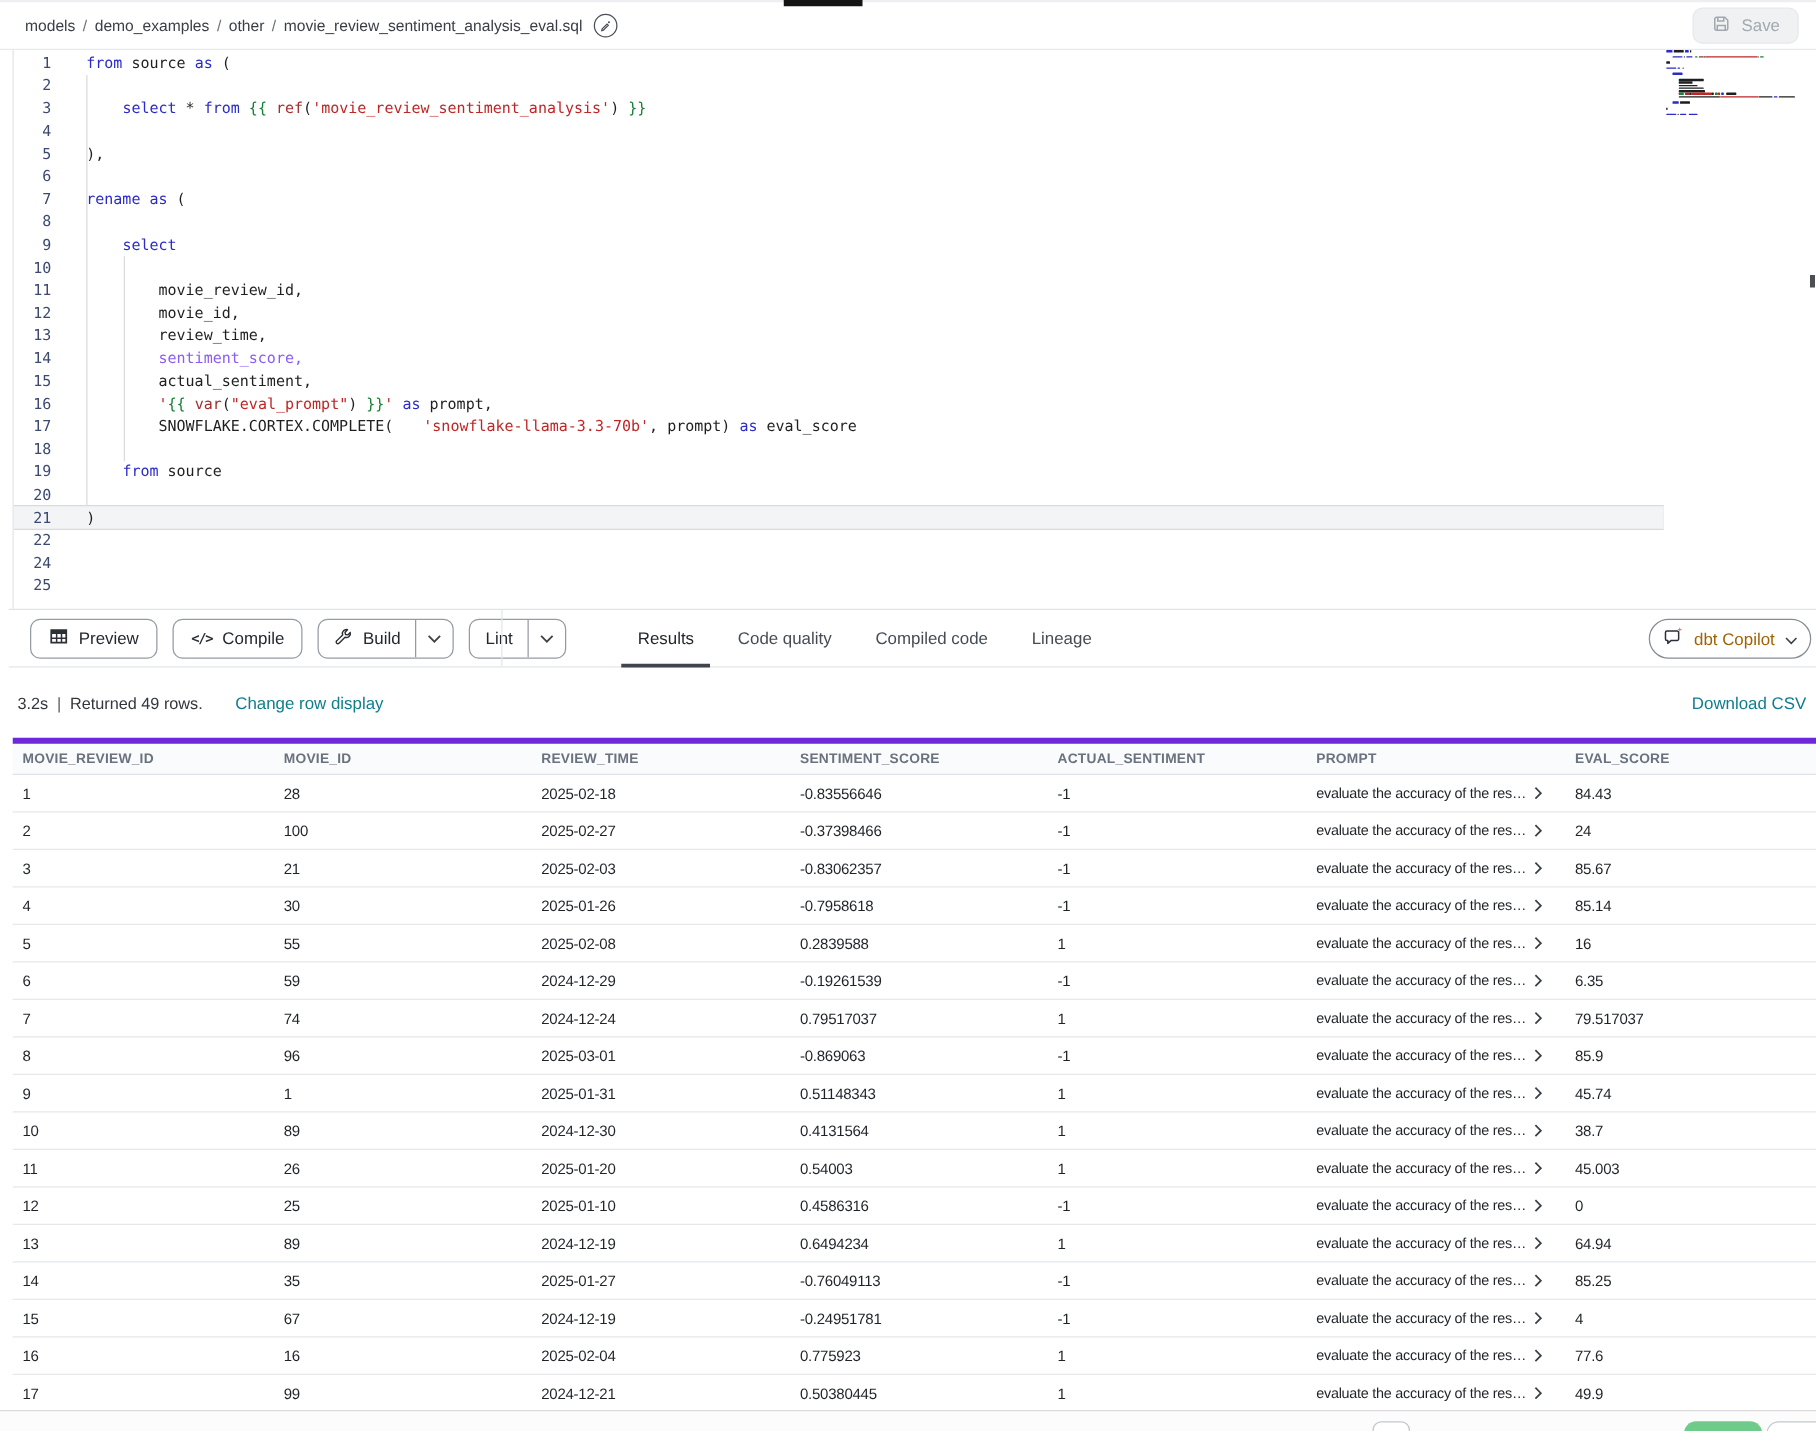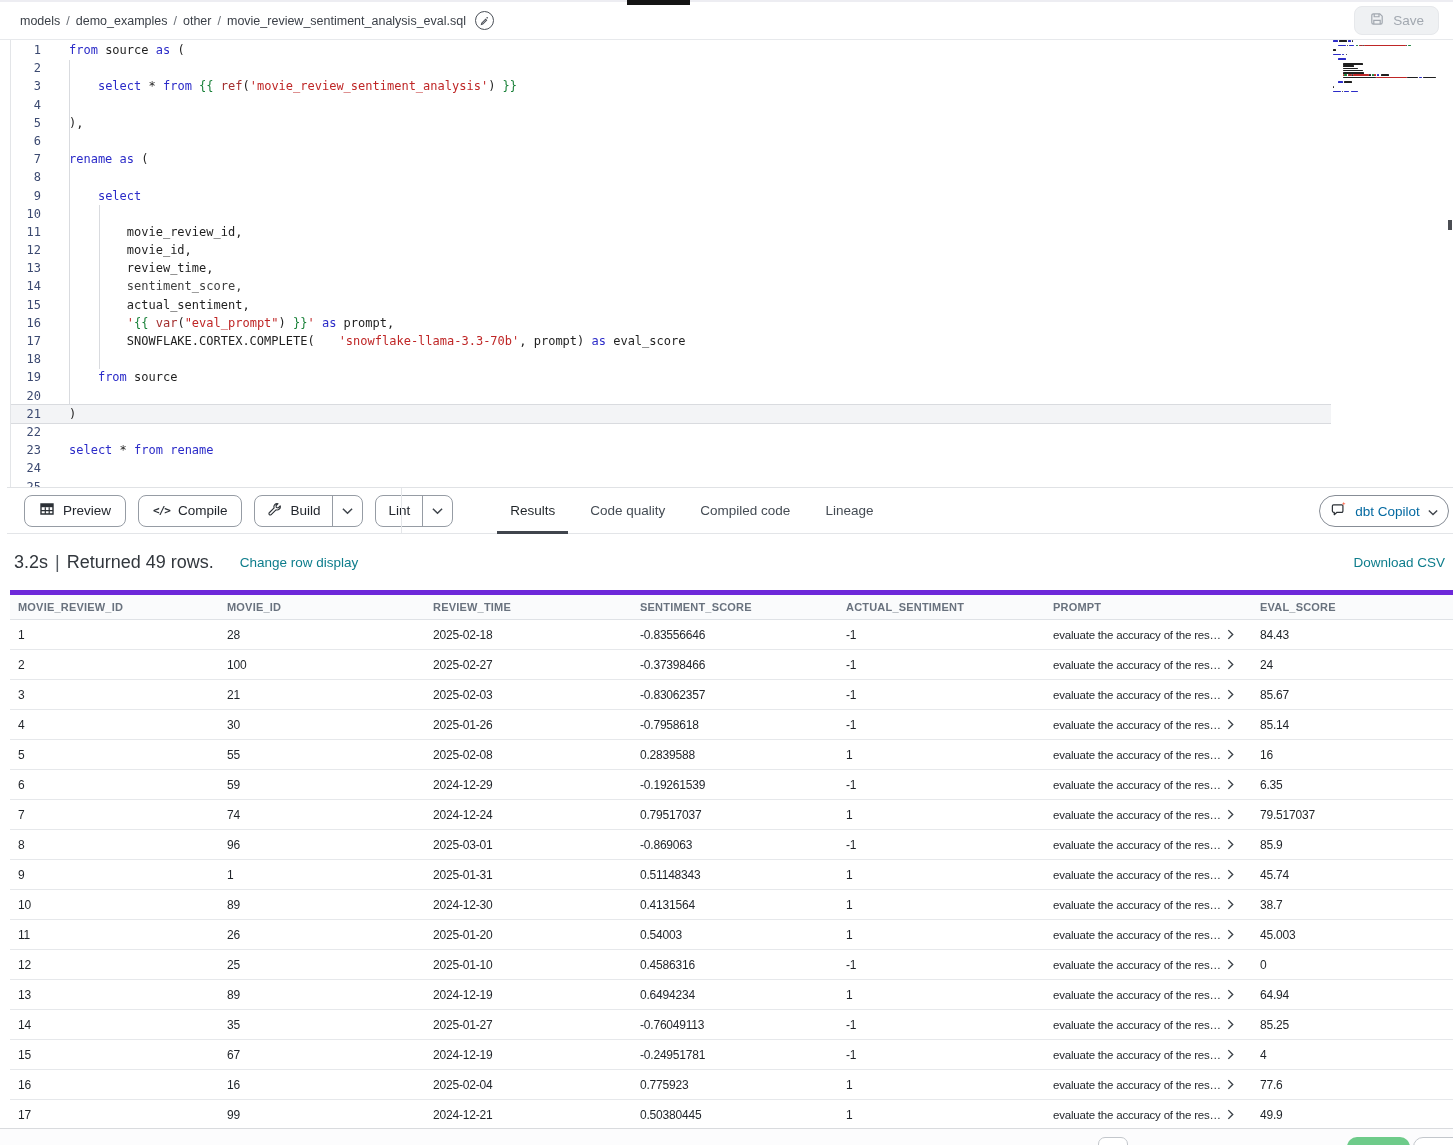--- a/index.html
+++ b/index.html
@@ -40,25 +40,25 @@
   .tb-btn { padding:0 14px; gap:8px; font-size:13.5px; color:#23272e; font-family:inherit; cursor:pointer; }
   .split-btn { overflow:hidden; }
   .split-btn .main { border:none; background:none; height:100%; padding:0 12px; display:flex; align-items:center; gap:8px; font-size:13.5px; color:#23272e; font-family:inherit; cursor:pointer; }
   .split-btn .caret { border:none; border-left:1px solid #969ca4; background:none; height:100%; width:30px; display:flex; align-items:center; justify-content:center; cursor:pointer; }
   .code-ico { font-family:"DejaVu Sans Mono",monospace; font-size:11px; font-weight:bold; color:#2b3036; letter-spacing:-1px; }
   .tb-sep { position:absolute; left:394px; top:0; bottom:0; width:1px; background:#e4e6e9; }
   .tabs { display:flex; align-items:stretch; height:100%; margin-left:44px; }
   .tab { position:relative; display:flex; align-items:center; padding:0 13px; margin-right:9px; font-size:13.5px; color:#454c54; cursor:pointer; }
   .tab.active { color:#1f2428; }
   .tab.active::after { content:""; position:absolute; left:0; right:0; bottom:-1px; height:3px; background:#40454d; }
-  .copilot-btn { position:absolute; right:4px; top:7px; height:32px; width:130px; border:1px solid #878d96; border-radius:16px; background:#fff; display:flex; align-items:center; justify-content:center; gap:8px; font-size:13.5px; color:#0369a1; font-family:inherit; cursor:pointer; }
+  .copilot-btn { position:absolute; right:4px; top:7px; height:32px; width:130px; border:1px solid #878d96; border-radius:16px; background:#fff; display:flex; align-items:center; justify-content:center; gap:8px; font-size:13.5px; color:#a16207; font-family:inherit; cursor:pointer; }
 
   
   .status-row { position:absolute; top:535px; left:0; right:0; height:55px; display:flex; align-items:center; padding:0 8px 0 14px; background:#fff; }
-  .status-text { font-size:18px; color:#32373d; }
+  .status-text { font-size:13px; color:#32373d; }
   .status-text .pipe { color:#555b62; padding:0 7px; }
   .link { font-size:13.5px; color:#0e7d8c; cursor:pointer; }
   .change-link { margin-left:26px; }
   .dl-link { margin-left:auto; }
 
   
   .results { position:absolute; top:590px; left:10px; right:0; height:540px; overflow:hidden; }
   .grid-row { display:grid; grid-template-columns:209px 206px 207px 206px 207px 207px auto; height:30px; align-items:center; border-bottom:1px solid #e6e8eb; }
   .grid-row.head { background:#fafbfc; border-top:5px solid #6d28d9; border-bottom:1px solid #dfe2e6; }
   .hcell { padding-left:8px; font-size:11px; font-weight:bold; color:#69727e; letter-spacing:0.2px; white-space:nowrap; overflow:hidden; }
@@ -159,21 +159,21 @@
       <div class="code-line">
         <span class="ln">12</span>
         <span class="lc"><span style="color: rgb(31, 31, 31);">        movie_id,</span></span>
       </div>
       <div class="code-line">
         <span class="ln">13</span>
         <span class="lc"><span style="color: rgb(31, 31, 31);">        review_time,</span></span>
       </div>
       <div class="code-line">
         <span class="ln">14</span>
-        <span class="lc"><span style="color: #404040;">        sentiment_score,</span></span>
+        <span class="lc"><span style="color: #8b5cf6;">        sentiment_score,</span></span>
       </div>
       <div class="code-line">
         <span class="ln">15</span>
         <span class="lc"><span style="color: rgb(31, 31, 31);">        actual_sentiment,</span></span>
       </div>
       <div class="code-line">
         <span class="ln">16</span>
         <span class="lc"><span style="color: rgb(31, 31, 31);">        </span><span style="color: rgb(191, 38, 38);">'</span><span style="color: rgb(24, 128, 56);">{{</span><span style="color: rgb(31, 31, 31);"> </span><span style="color: rgb(163, 46, 46);">var</span><span style="color: rgb(31, 31, 31);">(</span><span style="color: rgb(191, 38, 38);">"eval_prompt"</span><span style="color: rgb(31, 31, 31);">) </span><span style="color: rgb(24, 128, 56);">}}</span><span style="color: rgb(191, 38, 38);">'</span><span style="color: rgb(31, 31, 31);"> </span><span style="color: rgb(43, 43, 200);">as</span><span style="color: rgb(31, 31, 31);"> prompt,</span></span>
       </div>
       <div class="code-line">
@@ -192,24 +192,20 @@
         <span class="ln">20</span>
         <span class="lc"></span>
       </div>
       <div class="code-line active">
         <span class="ln">21</span>
         <span class="lc"><span style="color: rgb(31, 31, 31);">)</span></span>
       </div>
       <div class="code-line">
         <span class="ln">22</span>
         <span class="lc"></span>
-      </div>
-      <div class="code-line">
-        <span class="ln">23</span>
-        <span class="lc"><span style="color: rgb(43, 43, 200);">select</span><span style="color: rgb(31, 31, 31);"> * </span><span style="color: rgb(43, 43, 200);">from</span><span style="color: rgb(31, 31, 31);"> </span><span style="color: rgb(43, 43, 200);">rename</span></span>
       </div>
       <div class="code-line">
         <span class="ln">24</span>
         <span class="lc"></span>
       </div>
       <div class="code-line">
         <span class="ln">25</span>
         <span class="lc"></span>
       </div>
     </div>

